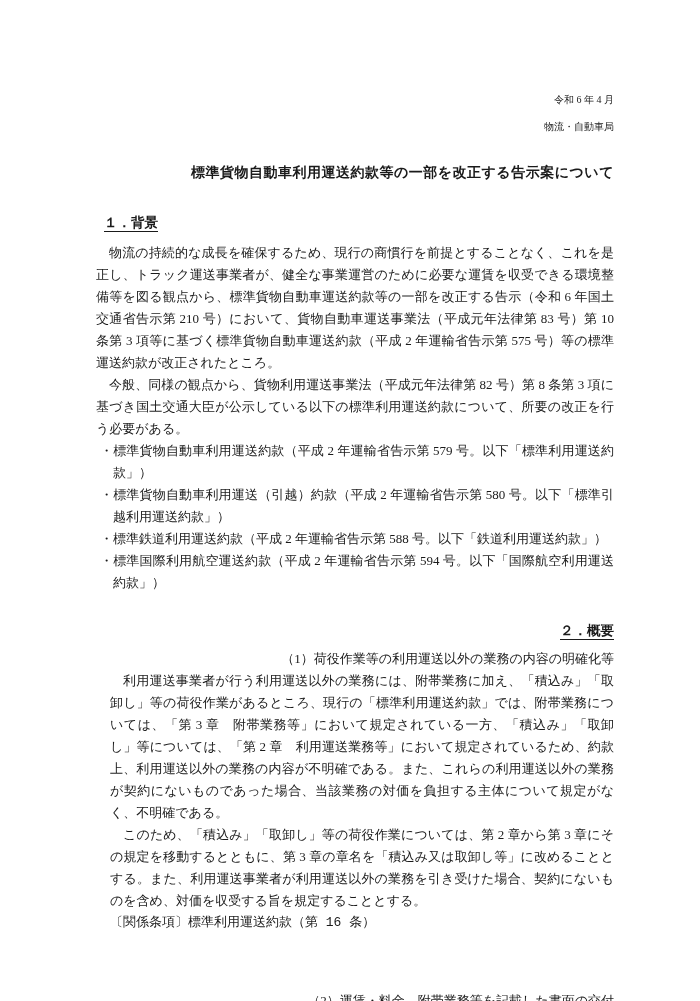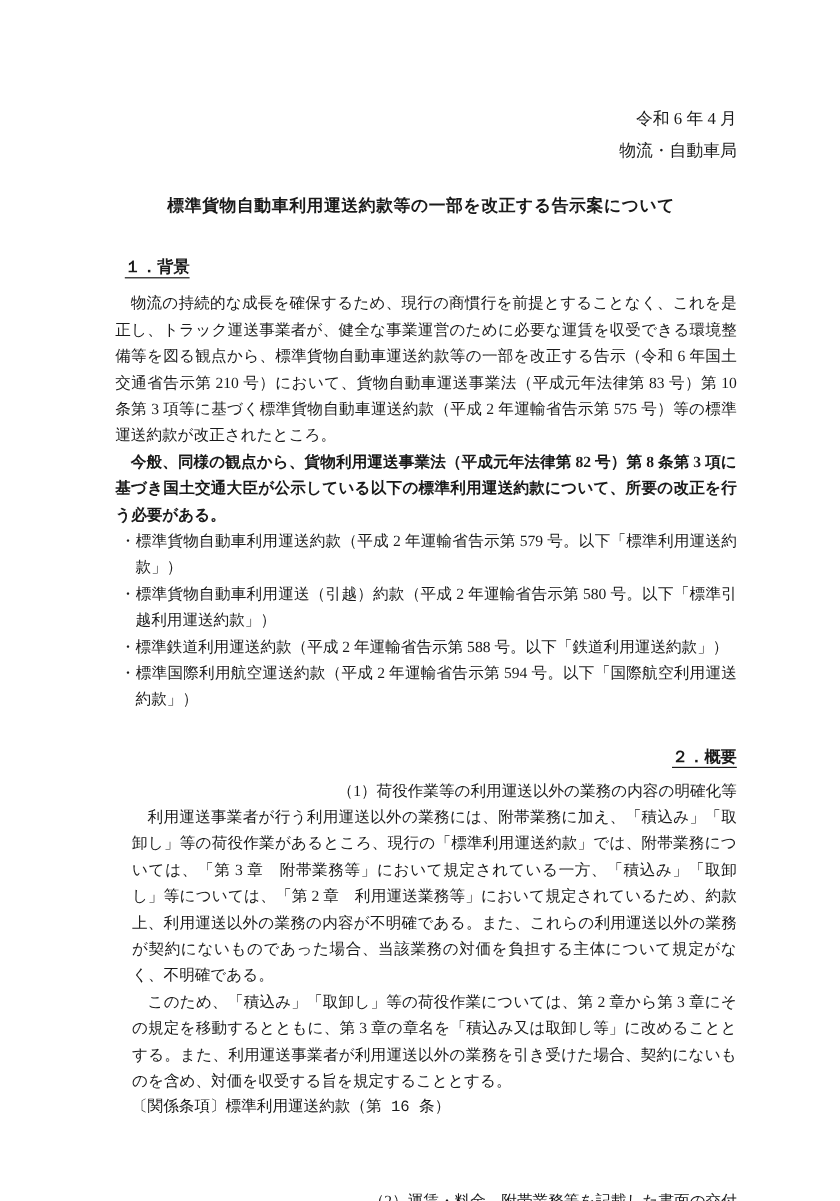--- a/index.html
+++ b/index.html
@@ -17,25 +17,25 @@
     padding: 86px 86px 0 88px;
     font-family: "Liberation Serif", "DejaVu Serif", serif;
     font-size: 13px;
     line-height: 22px;
     color: #1a1a1a;
     overflow: hidden;
   }
   .doc-header {
     text-align: right;
     line-height: 27px;
-    font-size: 14px;
+    font-size: 10px;
   }
   .doc-title {
     margin: 22px 0 0 0;
-    text-align: center;
+    text-align: right;
     font-size: 14px;
     font-weight: bold;
     letter-spacing: 0.5px;
   }
   .sec-heading {
     margin: 28px 0 0 16px;
     font-size: 13.5px;
     font-weight: bold;
   }
   .sec-heading .underlined {
@@ -43,21 +43,20 @@
     text-underline-offset: 4px;
   }
   .para {
     margin: 8px 0 0 0;
     padding-left: 8px;
     text-indent: 1em;
     text-align: justify;
   }
   .para + .para {
     margin-top: 0;
-    font-weight: bold;
   }
   .bullet-list {
     margin: 0;
     padding-left: 12px;
   }
   .bullet {
     padding-left: 1em;
     text-indent: -1em;
     text-align: justify;
   }

